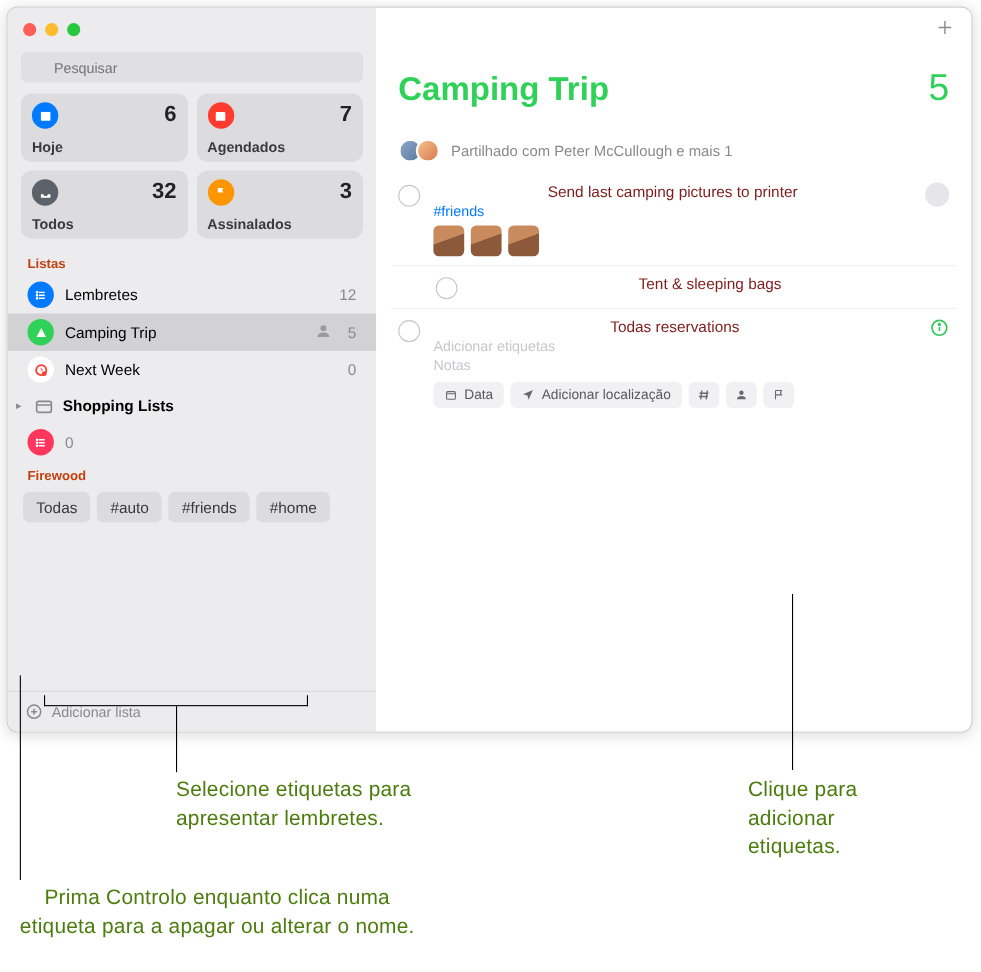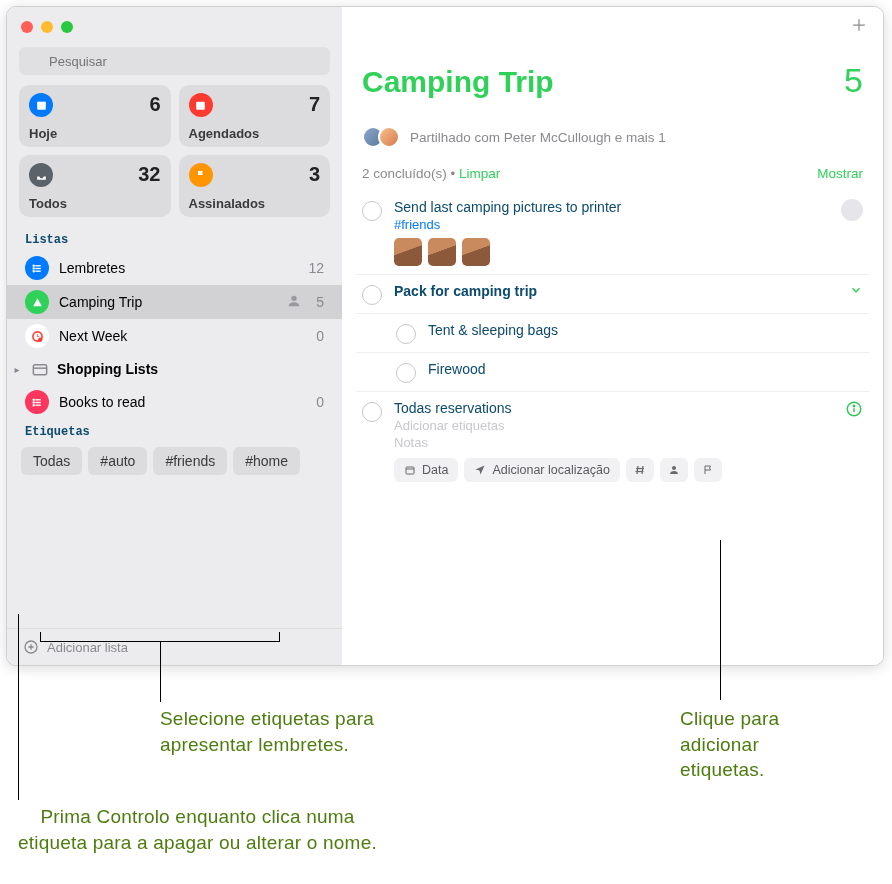--- a/index.html
+++ b/index.html
@@ -106,23 +106,22 @@
       color: #222;
     }
     .smart-label {
       font-size: 13px;
       font-weight: 600;
       color: #3a3a3c;
     }
     .section-title {
       font-size: 12px;
       font-weight: 600;
-      color: #0c4a6e;
+      color: #c2410c;
       padding: 6px 18px 4px 18px;
-      font-family: Liberation Mono, monospace;
     }
     .list-row {
       display: flex;
       align-items: center;
       padding: 5px 18px;
       gap: 10px;
       cursor: pointer;
     }
     .list-row.selected {
       background: #d2d1d4;
@@ -258,21 +257,21 @@
     .rem-item.sub { padding-left: 40px; }
     .rem-radio {
       width: 20px; height: 20px;
       border: 1.5px solid #c7c7cc;
       border-radius: 50%;
       flex-shrink: 0;
       margin-top: 2px;
       cursor: pointer;
     }
     .rem-body { flex: 1; }
-    .rem-title { font-size: 14px; color:#0c4a6e; }
+    .rem-title { font-size: 14px; color:#7f1d1d;text-align:center; }
     .rem-title.bold { font-weight: 600; }
     .rem-tag-link { color: #027aff; font-size: 13px; margin-top: 2px; }
     .thumbs { display: flex; gap: 6px; margin-top: 6px;}
     .thumb {
       width: 28px; height: 28px; border-radius: 5px;
       background: linear-gradient(160deg,#c98b5e 45%,#8c5a3b 46%);
     }
     .rem-right {
       display: flex;
       align-items: center;
@@ -457,25 +456,24 @@
       <div class="list-icon bg-pink">
         <svg viewBox="0 0 24 24" fill="none" stroke="#fff" stroke-width="2.5">
             <line x1="8" y1="7" x2="18" y2="7"></line>
             <line x1="8" y1="12" x2="18" y2="12"></line>
             <line x1="8" y1="17" x2="18" y2="17"></line>
             <circle cx="5" cy="7" r="1" fill="#fff"></circle>
             <circle cx="5" cy="12" r="1" fill="#fff"></circle>
             <circle cx="5" cy="17" r="1" fill="#fff"></circle>
           </svg>
       </div>
-      <div class="list-name">Books to read</div>
       <div class="list-count">0</div>
     </div>
 
-    <div class="section-title">Etiquetas</div>
+    <div class="section-title">Firewood</div>
     <div class="tag-cloud">
       <div class="tag-chip">Todas</div>
       <div class="tag-chip">#auto</div>
       <div class="tag-chip">#friends</div>
       <div class="tag-chip">#home</div>
     </div>
 
     <div class="add-list-row">
       <svg viewBox="0 0 24 24" fill="none" stroke="#8a8a8e" stroke-width="2">
           <circle cx="12" cy="12" r="9"></circle>
@@ -500,72 +498,47 @@
     </div>
 
     <div class="shared-row">
       <div class="avatars">
         <div class="avatar"></div>
         <div class="avatar"></div>
       </div>
       <span>Partilhado com Peter McCullough e mais 1</span>
     </div>
 
-    <div class="completed-row">
-      <div>
-        <span>2 concluído(s)</span>
-        <span> • </span>
-        <span class="link">Limpar</span>
-      </div>
-      <span class="link">Mostrar</span>
-    </div>
 
     <div class="rem-list">
 
       <div class="rem-item">
         <div class="rem-radio"></div>
         <div class="rem-body">
           <div class="rem-title">Send last camping pictures to printer</div>
           <div class="rem-tag-link">#friends</div>
           <div class="thumbs">
             <div class="thumb"></div>
             <div class="thumb"></div>
             <div class="thumb"></div>
           </div>
         </div>
         <div class="rem-right">
           <div class="assignee-bubble"></div>
         </div>
       </div>
 
-      <div class="rem-item">
-        <div class="rem-radio"></div>
-        <div class="rem-body">
-          <div class="rem-title bold">Pack for camping trip</div>
-        </div>
-        <div class="rem-right expand-chevron">
-          <svg width="14" height="14" viewBox="0 0 24 24" fill="none" stroke="#30d158" stroke-width="2.5">
-              <polyline points="6 9 12 15 18 9"></polyline>
-            </svg>
-        </div>
-      </div>
 
       <div class="rem-item sub">
         <div class="rem-radio"></div>
         <div class="rem-body">
           <div class="rem-title">Tent &amp; sleeping bags</div>
         </div>
       </div>
 
-      <div class="rem-item sub">
-        <div class="rem-radio"></div>
-        <div class="rem-body">
-          <div class="rem-title">Firewood</div>
-        </div>
-      </div>
 
       <div class="rem-item" style="border-bottom:none;">
         <div class="rem-radio"></div>
         <div class="rem-body">
           <div class="rem-title">Todas reservations</div>
           <div class="notes-placeholder">Adicionar etiquetas</div>
           <div class="notes-placeholder">Notas</div>
           <div class="edit-toolbar">
             <div class="pill">
               <svg viewBox="0 0 24 24" fill="none" stroke="#6a6a6e" stroke-width="2">

